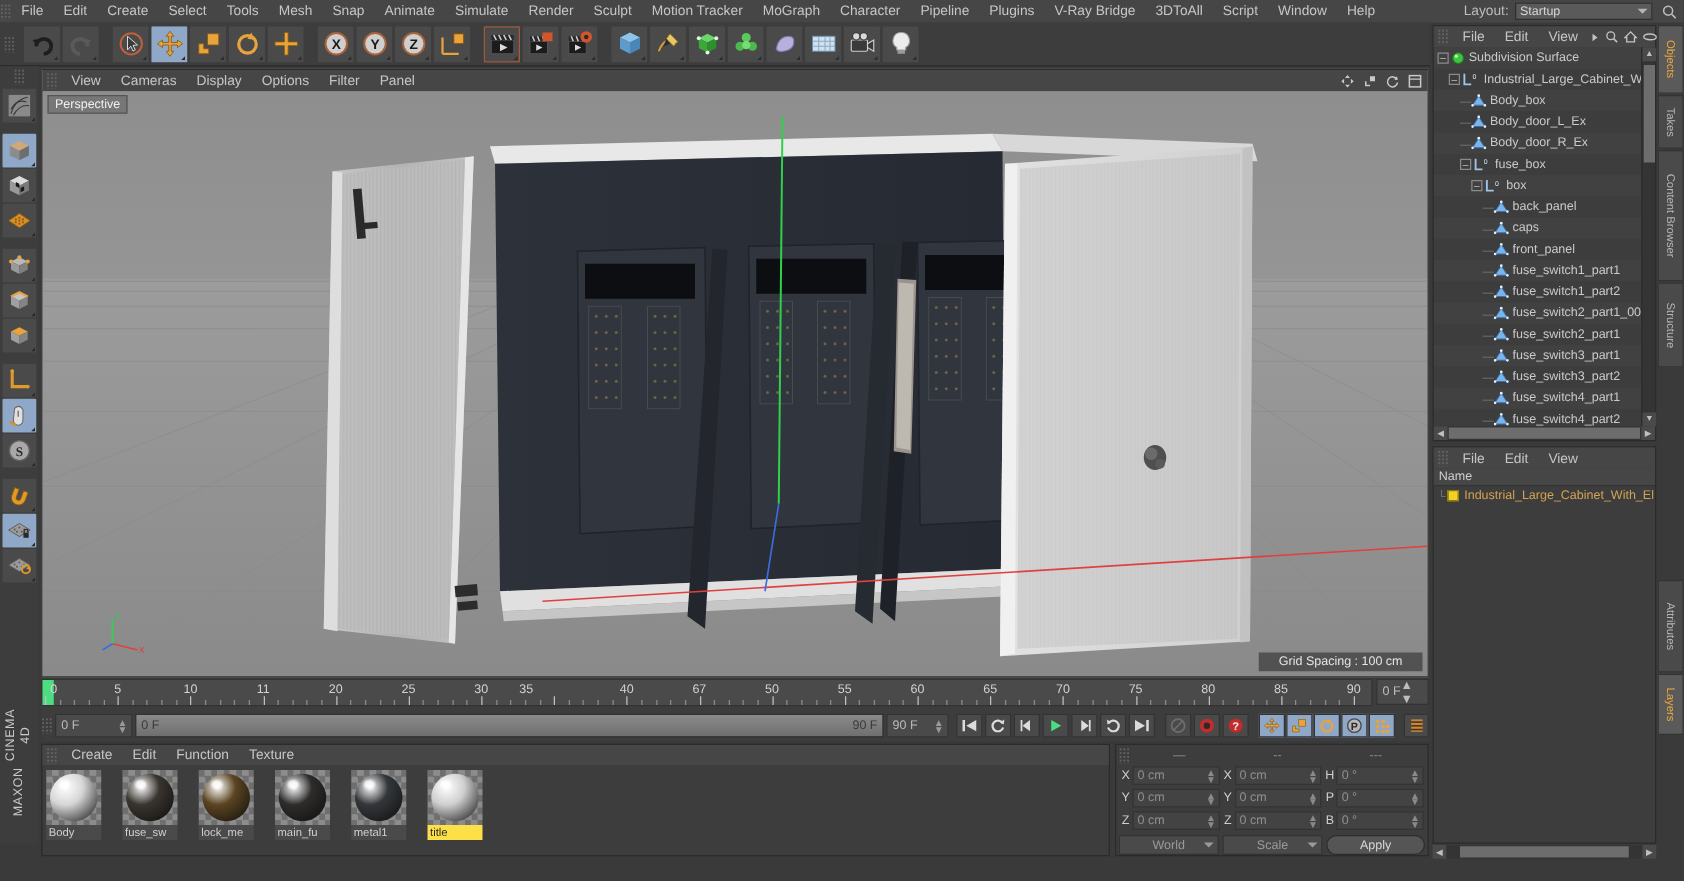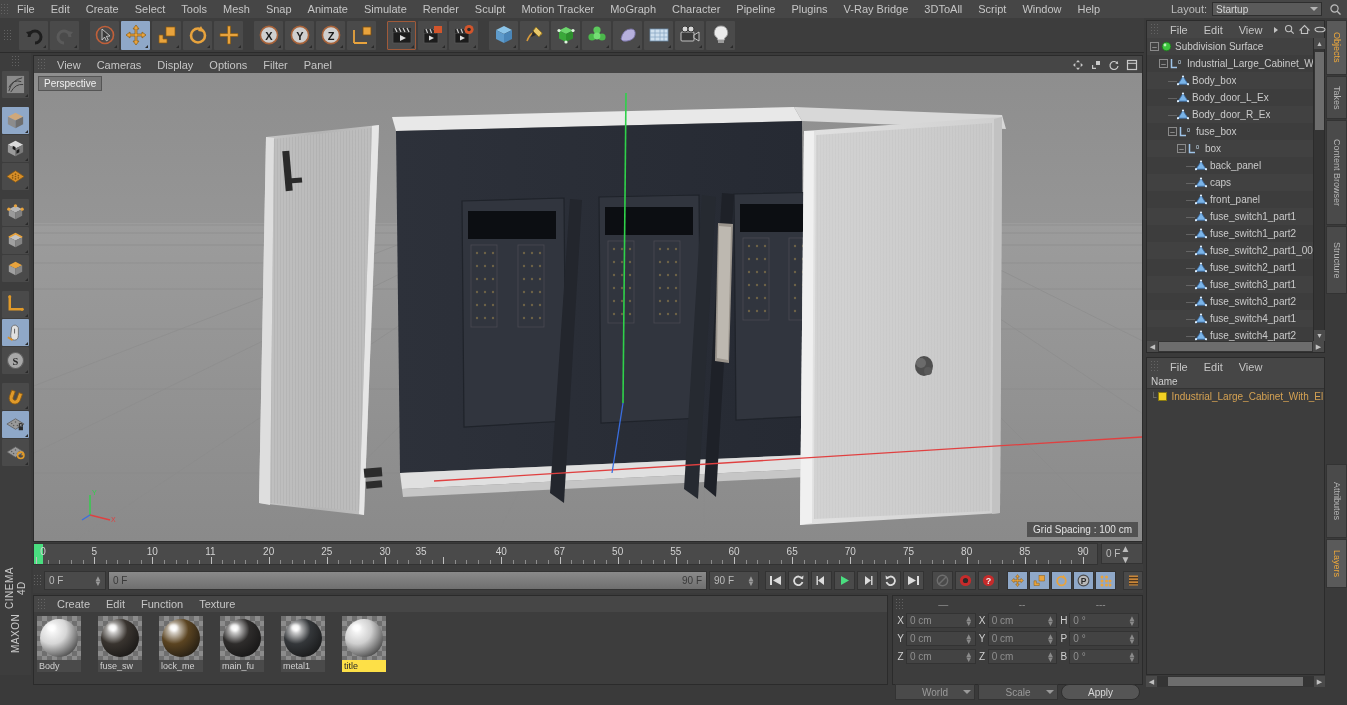--- a/index.html
+++ b/index.html
@@ -96,21 +96,21 @@
   }
   #vp-menu .right { position:absolute; right:2px; top:1px; display:flex; gap:2px; align-items:center;}
   #vp-canvas { position:absolute; left:0; top:17px; right:0; bottom:0; overflow:hidden; }
   #persp-label {
     position:absolute; left:4px; top:20px; z-index:6;
     background:#777; color:#f0f0f0; font-size:10px; padding:1px 5px;
     border:1px solid #555;
   }
   #grid-label {
     position:absolute; right:4px; bottom:4px; z-index:6;
-    background:rgba(60,60,60,.72); color:#e4e4e4; font-size:10px; padding:2px 6px;
+    background:rgba(60,60,60,.72); color:#e4e4e4; font-size:10px; padding:2px 16px;
   }
   #axis-gizmo { position:absolute; left:46px; bottom:18px; z-index:6; }
 
   
   #timeline {
     position:absolute; left:33px; top:543px; width:1110px; height:50px;
     background:#3d3d3d;
   }
   #ruler { position:absolute; left:0; top:0; width:1065px; height:22px; background:#4a4a4a;
            border:1px solid #333; }
@@ -175,21 +175,21 @@
   #co-head { display:flex; height:13px; align-items:center; font-size:10px; color:#8d8d8d; }
   #co-head .c { flex:1; text-align:center; }
   .co-row { display:flex; align-items:center; height:17px; margin-top:1px; }
   .co-lbl { width:11px; font-size:10px; color:#cfcfcf; text-align:center; }
   .co-f {
     flex:1; height:15px; background:#434343; border:1px solid #333;
     font-size:10px; color:#8f8f8f; padding:0 3px; display:flex; align-items:center;
     position:relative; margin-right:1px;
   }
   .co-f .spin { position:absolute; right:2px; top:2px; color:#8a8a8a; font-size:8px; line-height:5px;}
-  #co-bottom { display:flex; gap:3px; margin-top:19px; }
+  #co-bottom { display:flex; gap:3px; margin-top:3px; }
   .co-sel {
     flex:1; height:16px; background:#4a4a4a; border:1px solid #333;
     font-size:10px; color:#9a9a9a; display:flex; align-items:center; padding:0 4px;
     position:relative; justify-content:center;
   }
   .co-sel .caret { position:absolute; right:3px; top:5px;
     border-left:4px solid transparent; border-right:4px solid transparent; border-top:4px solid #9a9a9a; }
   #apply-btn {
     flex:1.1; height:16px; background:#555; border:1px solid #2e2e2e; border-radius:8px;
     display:flex; align-items:center; justify-content:center; font-size:10px; color:#d8d8d8;

